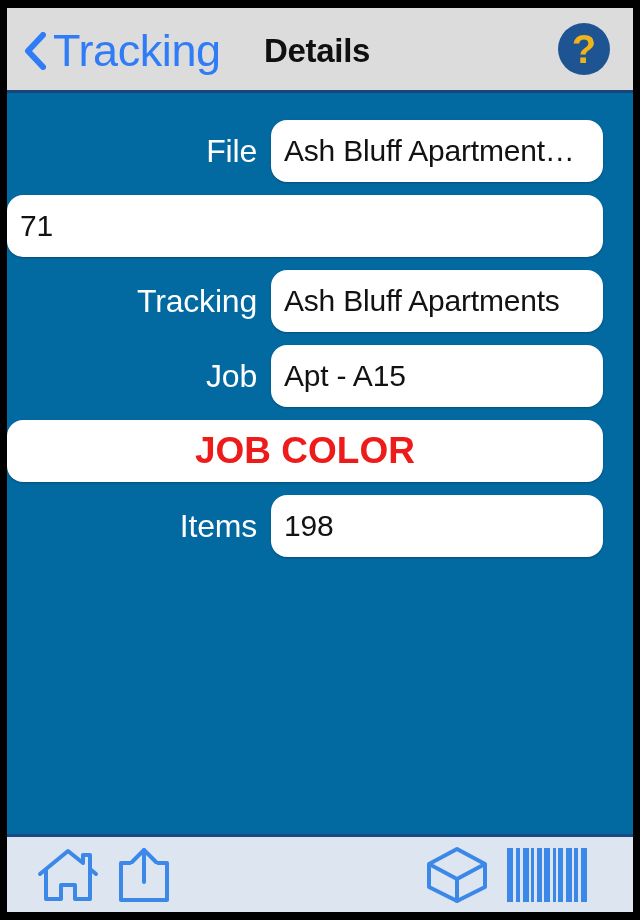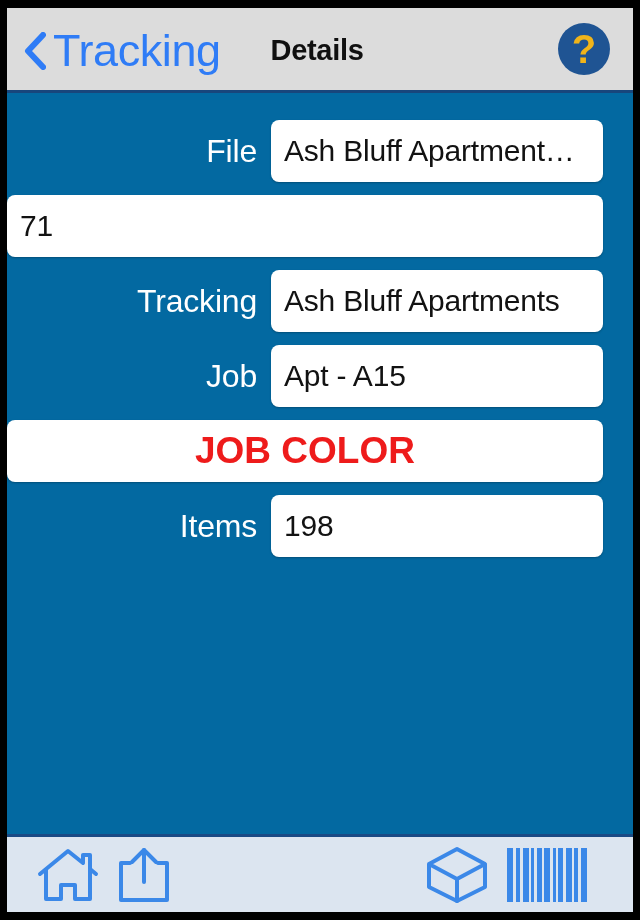--- a/index.html
+++ b/index.html
@@ -70,21 +70,21 @@
   #nav-title {
     position: absolute;
     left: 0;
     right: 0;
     top: 0;
     height: 85px;
     display: flex;
     align-items: center;
     justify-content: center;
     color: #101010;
-    font-size: 29px;
+    font-size: 33px;
     font-weight: bold;
     letter-spacing: -0.3px;
     padding-right: 6px;
   }
 
   #help-button {
     position: absolute;
     right: 20px;
     top: 50%;
     transform: translateY(-50%);
@@ -119,21 +119,21 @@
     font-weight: 400;
     letter-spacing: -0.2px;
     white-space: nowrap;
   }
 
   .row-field {
     flex: 1 1 auto;
     margin-right: 30px;
     height: 62px;
     background: #FFFFFF;
-    border-radius: 8px;
+    border-radius: 16px;
     display: flex;
     align-items: center;
     padding: 0 13px;
     overflow: hidden;
     box-shadow: 0 1px 2px rgba(0,0,0,0.25);
   }
 
   .field-text {
     font-size: 30px;
     color: #121212;

